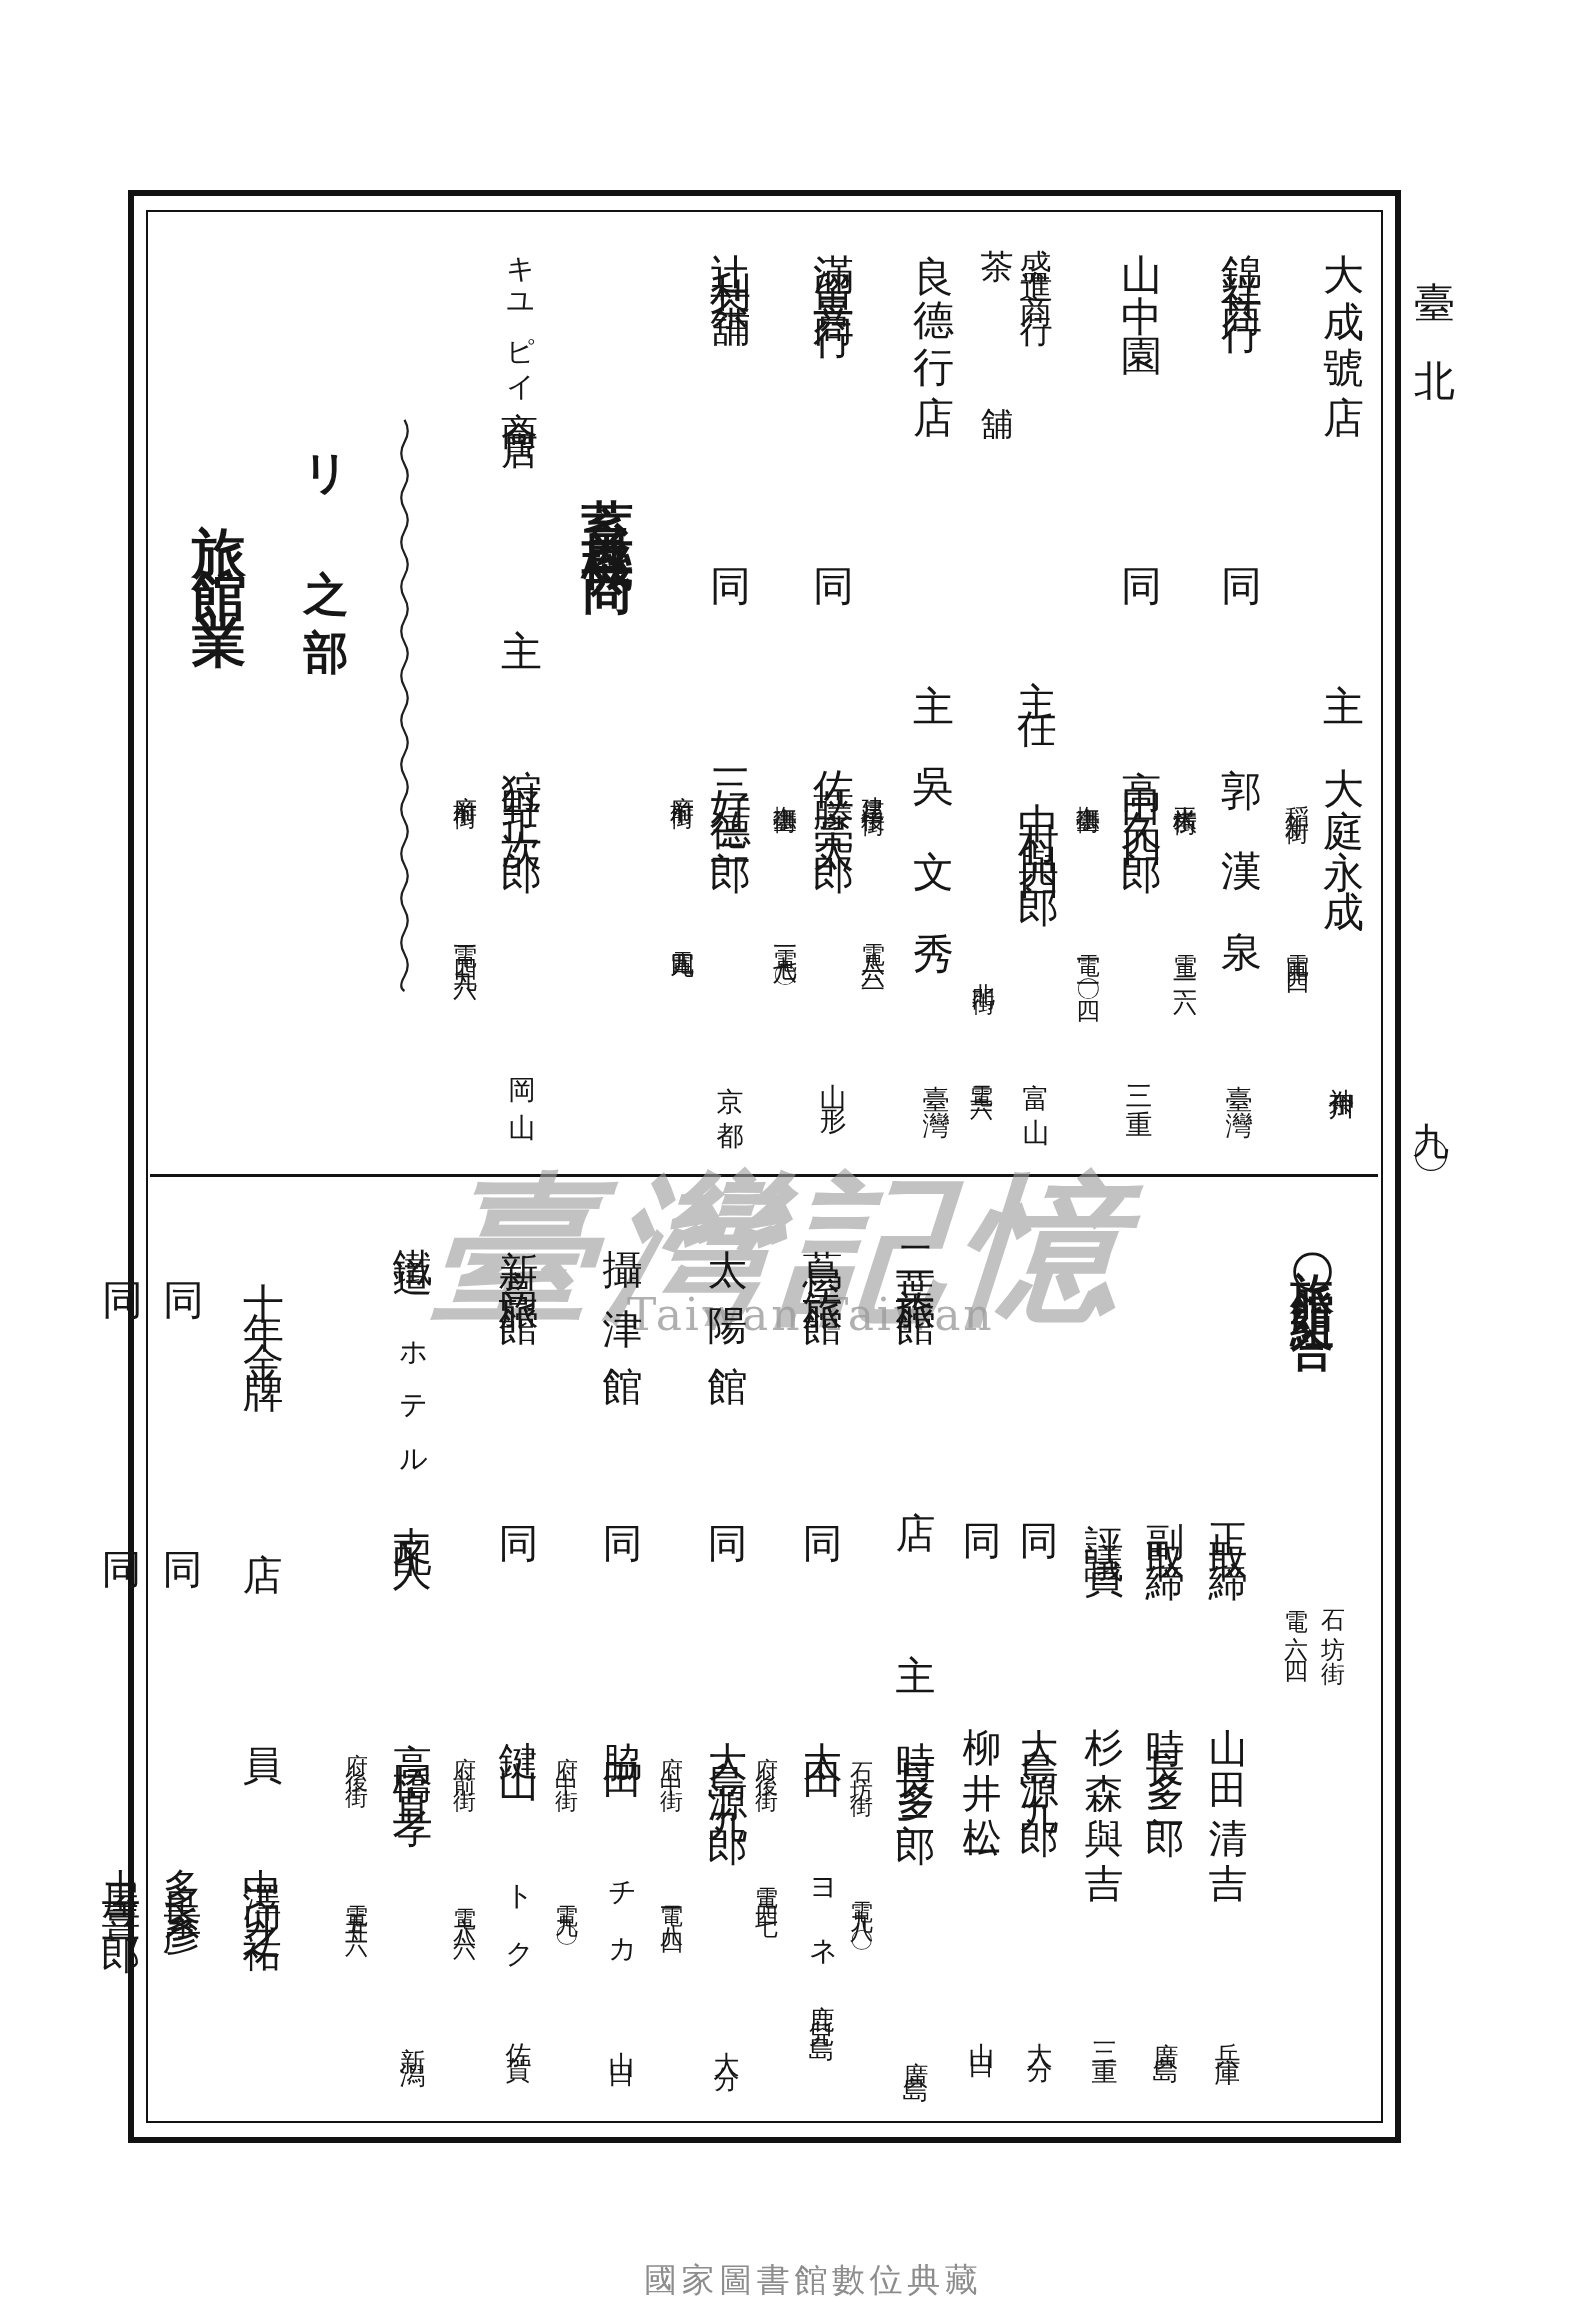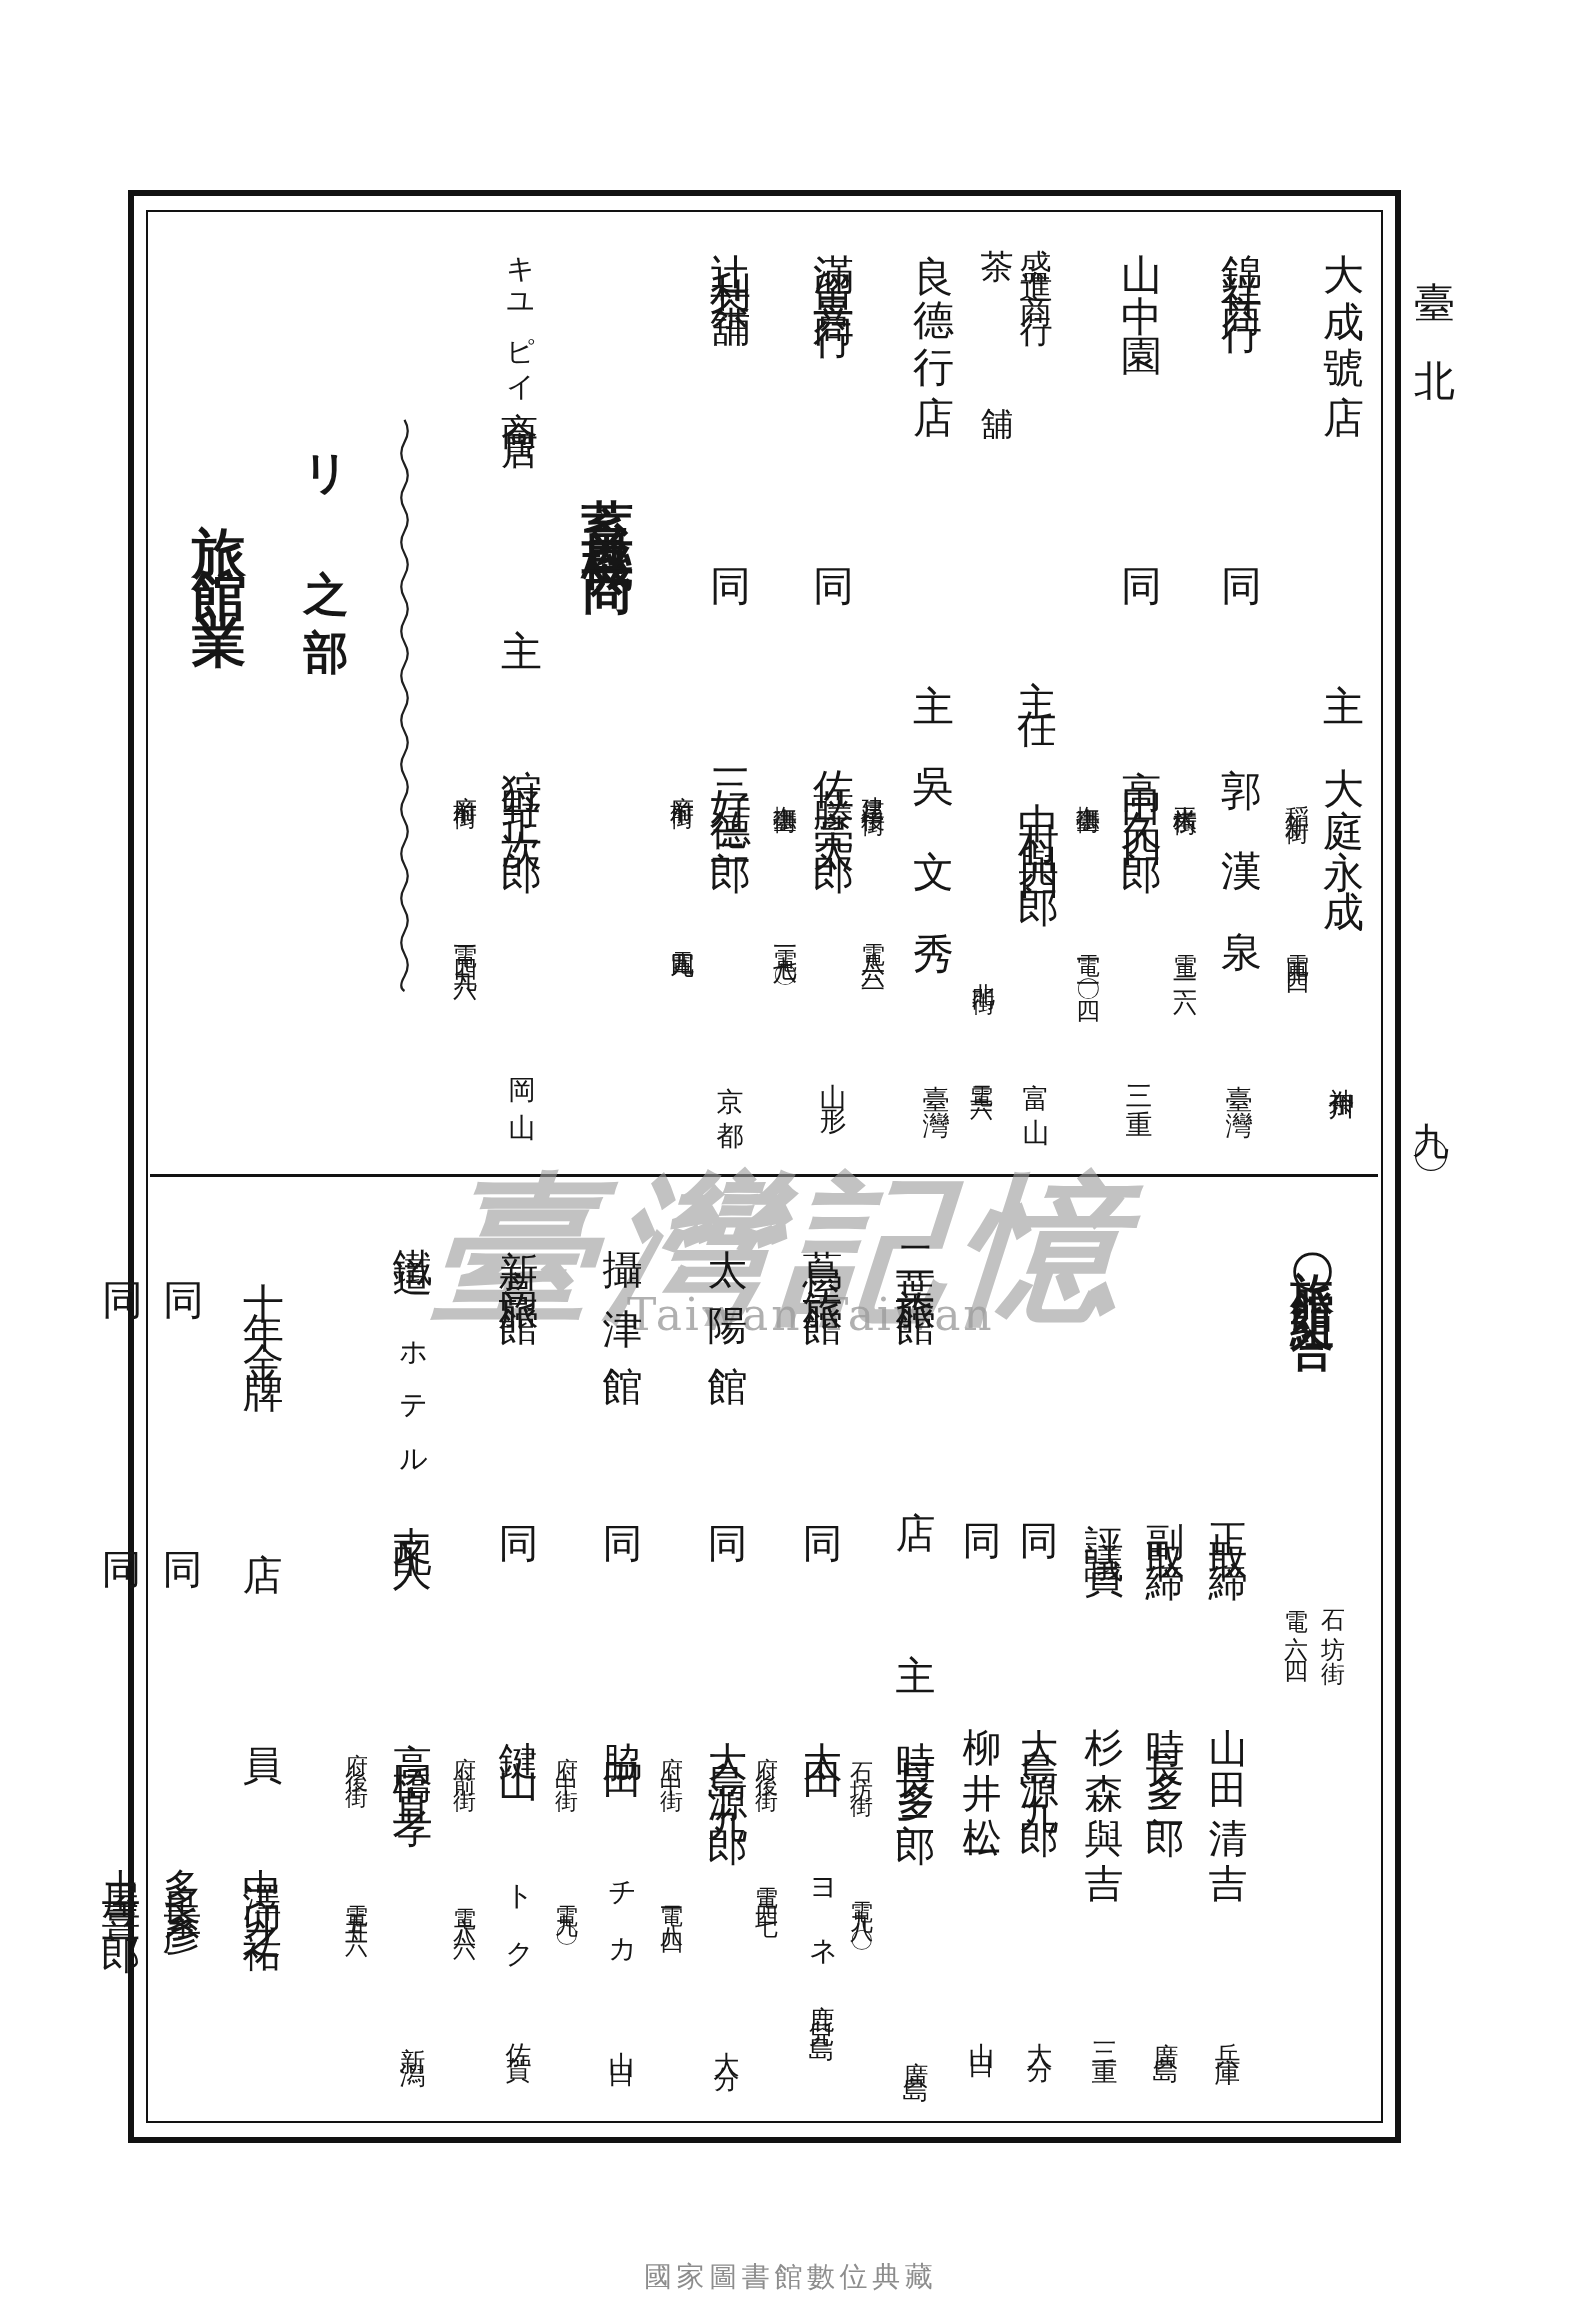--- a/index.html
+++ b/index.html
@@ -26,21 +26,21 @@
   
   #wm-cjk{
     position:absolute;left:434px;top:1143px;font-size:160px;font-weight:bold;font-style:italic;
     color:#9d9d9d;opacity:.62;letter-spacing:15px;z-index:5;transform:skewX(-4deg);
   }
   #wm-latin{
     position:absolute;left:627px;top:1289px;font-size:44px;color:#9d9d9d;opacity:.8;
     letter-spacing:2.8px;z-index:5;
   }
   #footer-caption{
-    position:absolute;left:644px;top:2258px;font-size:28px;color:#8d8d8d;letter-spacing:4.6px;
+    position:absolute;left:644px;top:2258px;font-size:33px;color:#8d8d8d;letter-spacing:4.6px;
   }
   .txt{z-index:10;}
   #wavy{position:absolute;left:397px;top:419px;z-index:10;}
 </style>
 </head>
 <body>
 
 <div id="wm-cjk">臺灣記憶</div>
 <div id="wm-latin">Taiwan Taiwan</div>
 

